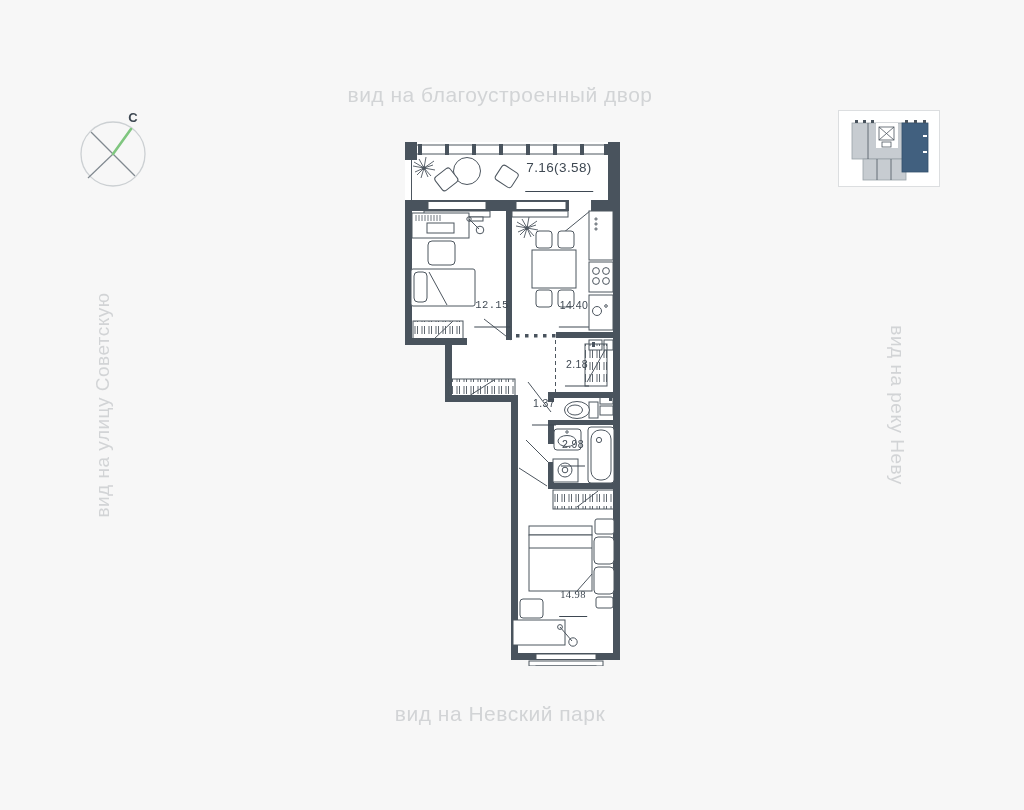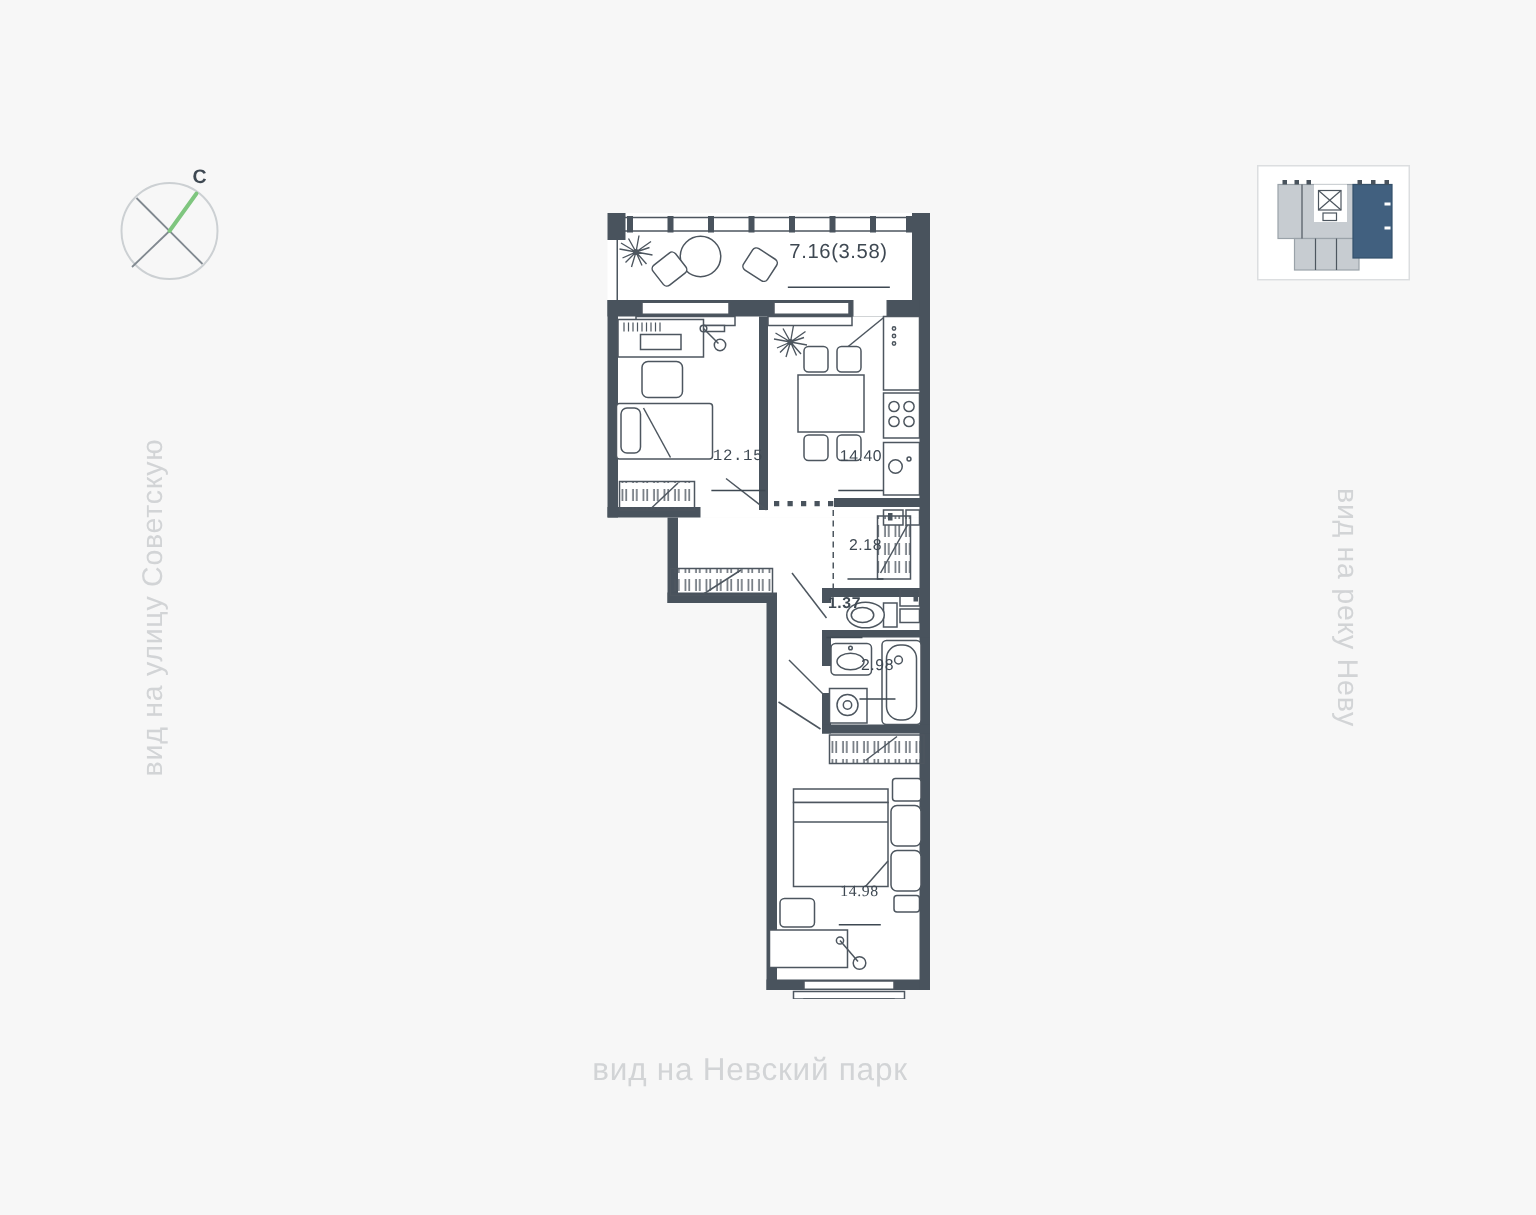--- a/index.html
+++ b/index.html
@@ -38,20 +38,21 @@
   .compass-line{fill:none;stroke:#818990;stroke-width:1.2;}
   .compass-green{fill:none;stroke:var(--compass-green);stroke-width:2.6;stroke-linecap:round;}
   .north-text{font-family:"Liberation Sans",sans-serif;font-size:13px;font-weight:bold;
               fill:var(--label-text);}
 </style>
 </head>
 <body>
 
 <div class="canvas">
 
+  <div class="view-label" style="left:500px;top:95px;">вид на благоустроенный двор</div>
   <div class="view-label" style="left:500px;top:714px;">вид на Невский парк</div>
   <div class="view-label side-left" style="left:103px;top:405px;">вид на улицу Советскую</div>
   <div class="view-label side-right" style="left:897px;top:405px;">вид на реку Неву</div>
 
   <svg style="position:absolute;left:78px;top:104px;" width="76" height="86" viewBox="0 0 76 86">
     <circle class="compass-circle" cx="35" cy="50" r="32"></circle>
     <line class="compass-line" x1="13" y1="28" x2="57" y2="72"></line>
     <line class="compass-line" x1="10" y1="74" x2="35" y2="50"></line>
     <line class="compass-green" x1="35" y1="50" x2="53" y2="25"></line>
     <text class="north-text" x="55" y="18" text-anchor="middle">С</text>
@@ -268,17 +269,17 @@
       <line class="ln" x1="560" y1="627" x2="572" y2="641"></line>
       <circle class="ln" cx="560" cy="627" r="2.4"></circle>
       <circle class="ln" cx="573" cy="642" r="4.2"></circle>
     </g>
   </svg>
 
   <div class="area-label big" style="left:559px;top:176px;">7.16(3.58)</div>
   <div class="area-label" style="left:492px;top:313px;font-family:Liberation Mono, monospace;">12.15</div>
   <div class="area-label" style="left:574px;top:313px;">14.40</div>
   <div class="area-label" style="left:577px;top:372px;">2.18</div>
-  <div class="area-label" style="left:563px;top:411px;font-weight:bold;">1.37</div>
-  <div class="area-label" style="left:573px;top:452px;margin-left:12px;">2.98</div>
+  <div class="area-label" style="left:544px;top:411px;">1.37</div>
+  <div class="area-label" style="left:573px;top:452px;">2.98</div>
   <div class="area-label" style="left:573px;top:603px;font-family:Liberation Serif, serif;">14.98</div>
 
 </div>
 
 </body></html>

